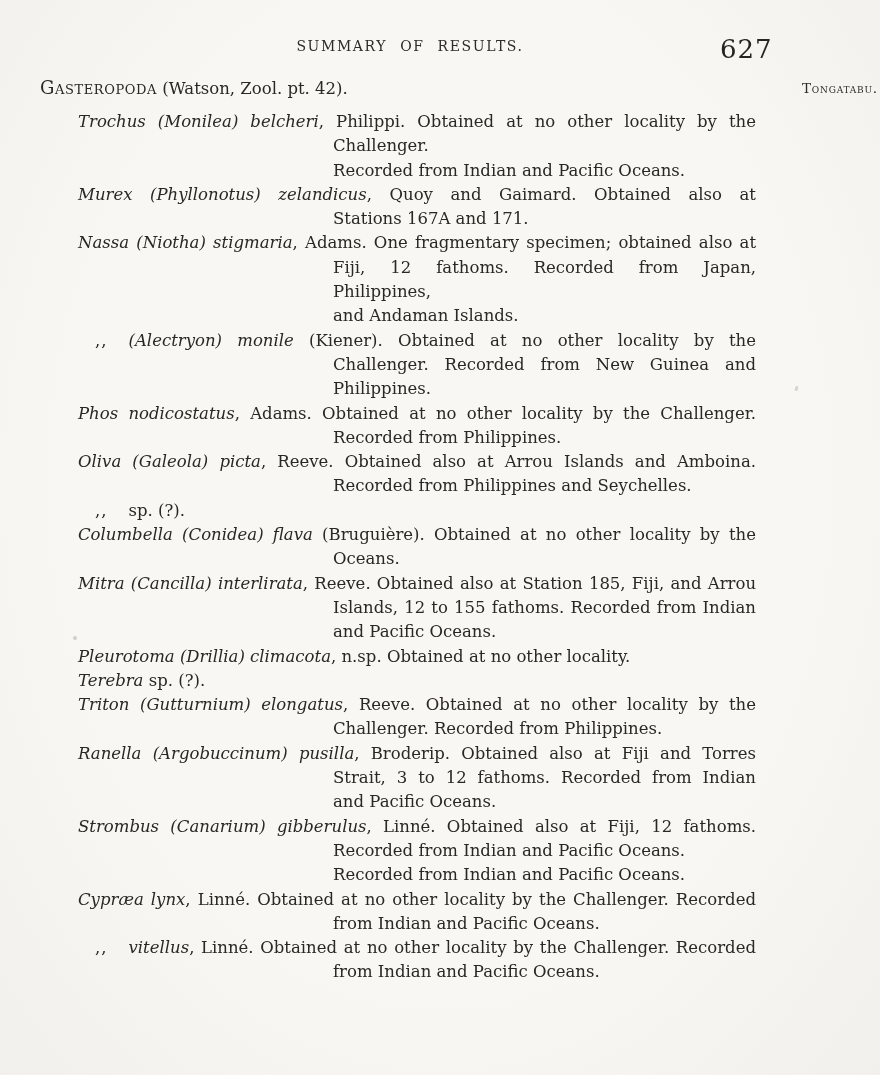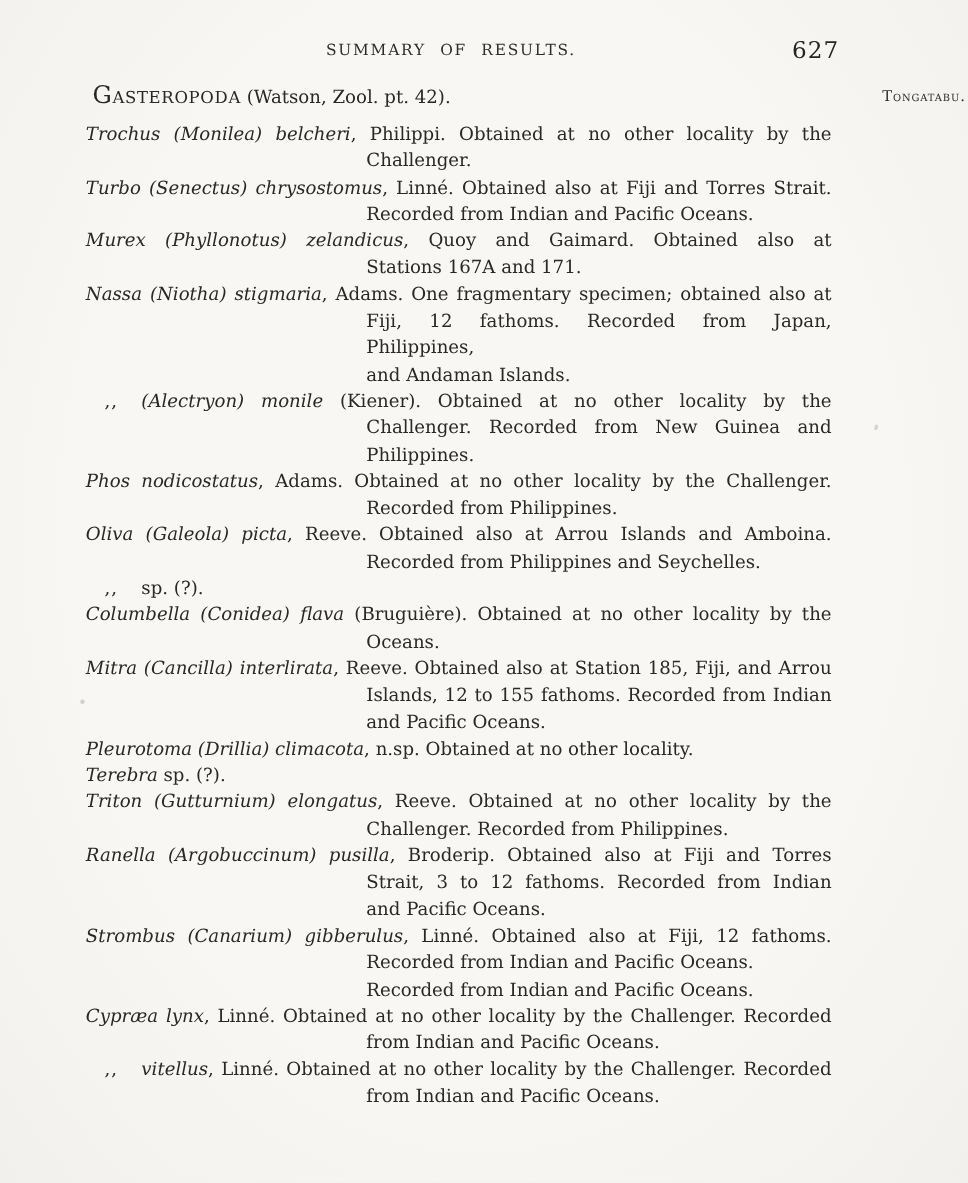--- a/index.html
+++ b/index.html
@@ -17,34 +17,34 @@
     color: #2a2824;
   }
   .running-title {
     position: absolute; top: 38px; left: 30px; width: 760px;
     text-align: center;
     font-size: 14px; letter-spacing: 1.6px; word-spacing: 7px;
     color: #2e2c28;
   }
   .page-number {
     position: absolute; top: 34px; left: 720px;
-    font-size: 21px; letter-spacing: 1px; color: #262420;
+    font-size: 26px; letter-spacing: 1px; color: #262420;
   }
   .margin-note {
     position: absolute; top: 80px; left: 763px;
     font-variant: small-caps; font-size: 13.5px; letter-spacing: 0.8px;
     color: #2e2c28;
     margin-left: 39px;
   }
   .section-heading {
     position: absolute; top: 76px; left: 40px;
     font-size: 16.5px; line-height: 24px; white-space: nowrap;
   }
   .section-heading .sc {
-    font-variant: small-caps; font-size: 22px; letter-spacing: 0.6px; margin-left: 44px;
+    font-variant: small-caps; font-size: 18px; letter-spacing: 0.6px;
   }
   .entries {
     position: absolute; top: 110px; left: 78px; width: 678px;
     font-size: 16.5px;
   }
   .line { line-height: 24.3px; white-space: normal; }
   .line.cont { padding-left: 255px; }
   .line.full { text-align: justify; text-align-last: justify; }
   .it { font-style: italic; }
   .ditto { margin-left: 17px; margin-right: 21px; letter-spacing: 1px; }
@@ -61,21 +61,20 @@
   <div class="running-title">SUMMARY OF RESULTS.</div>
   <div class="page-number">627</div>
   <div class="margin-note">Tongatabu.</div>
   <div class="section-heading"><span class="sc">Gasteropoda</span><span> (Watson, Zool. pt. 42).</span></div>
   <div class="entries">
       <div class="entry">
         <div class="line first full"><span class="it">Trochus (Monilea) belcheri</span><span class="rm">, Philippi.  Obtained at no other locality by the</span></div>
         <div class="line cont"><span class="rm">Challenger.</span></div>
       </div>
       <div class="entry">
-        <div class="line first full"><span class="it">Turbo (Senectus) chrysostomus</span><span class="rm">, Linné.  Obtained also at Fiji and Torres Strait.</span></div>
         <div class="line cont"><span class="rm">Recorded from Indian and Pacific Oceans.</span></div>
       </div>
       <div class="entry">
         <div class="line first full"><span class="it">Murex (Phyllonotus) zelandicus</span><span class="rm">, Quoy and Gaimard.  Obtained also at</span></div>
         <div class="line cont"><span class="rm">Stations 167A and 171.</span></div>
       </div>
       <div class="entry">
         <div class="line first full"><span class="it">Nassa (Niotha) stigmaria</span><span class="rm">, Adams.  One fragmentary specimen; obtained also at</span></div>
         <div class="line cont full"><span class="rm">Fiji, 12 fathoms.  Recorded from Japan, Philippines,</span></div>
         <div class="line cont"><span class="rm">and Andaman Islands.</span></div>

